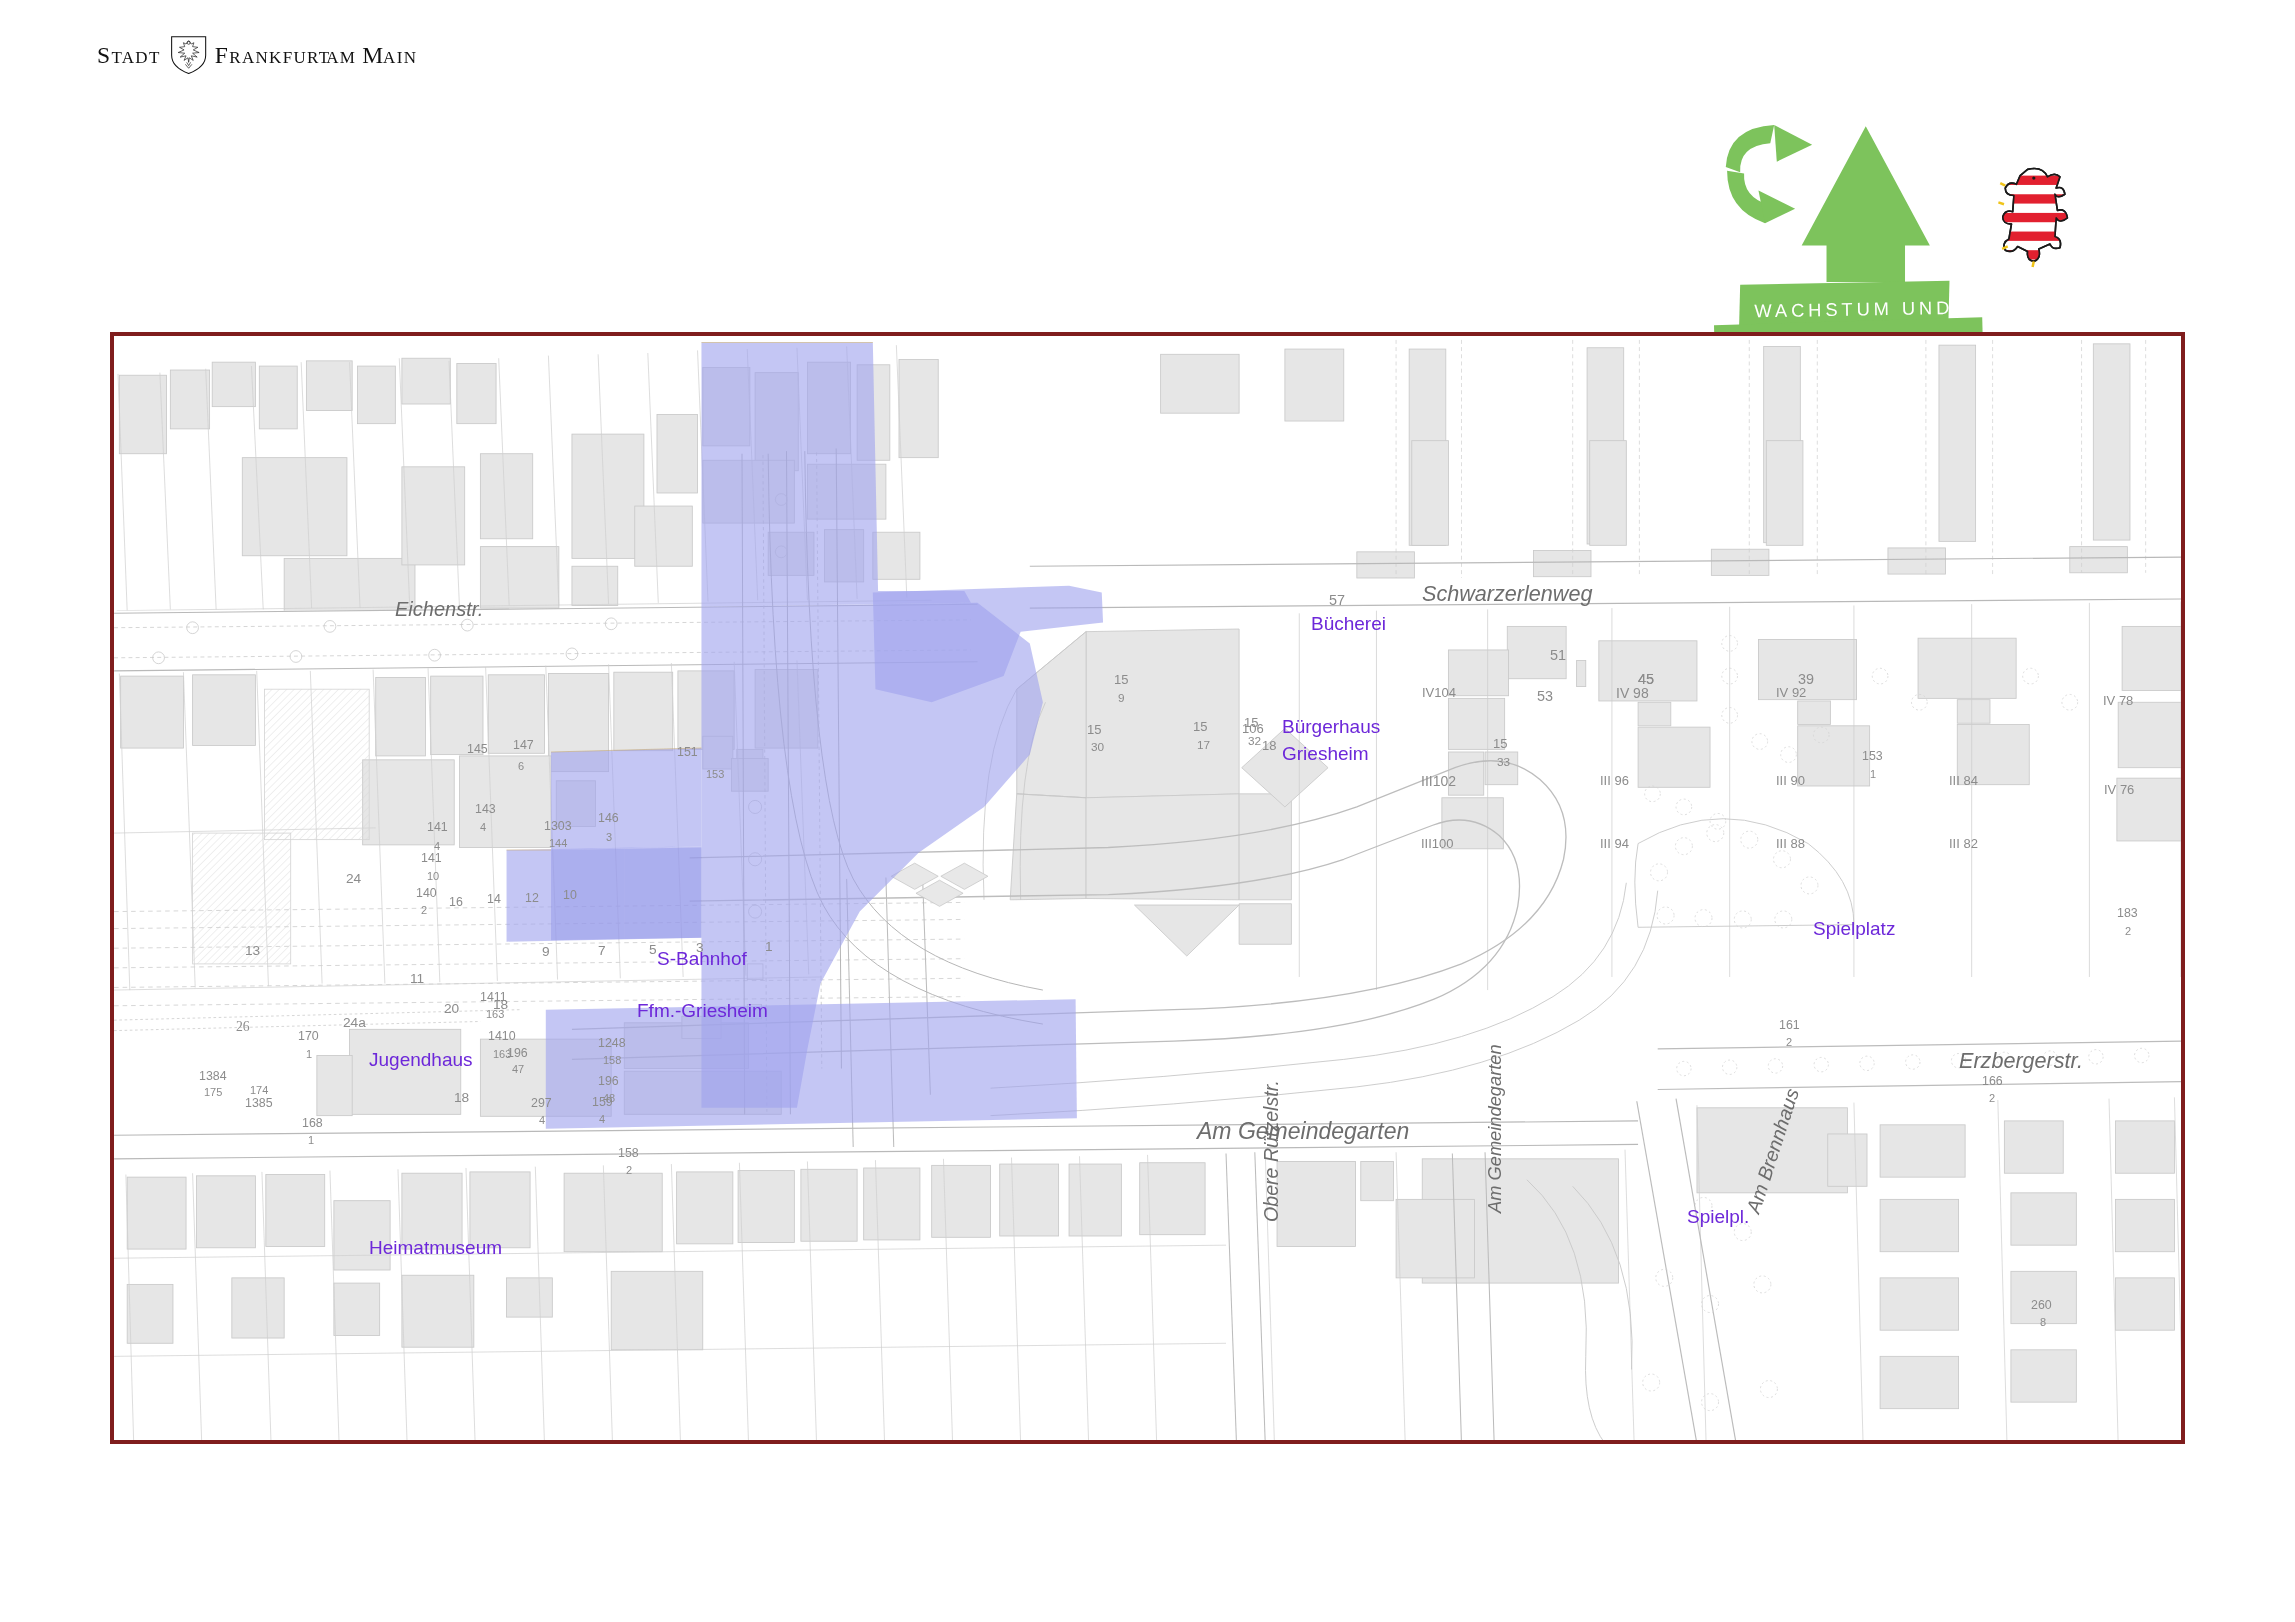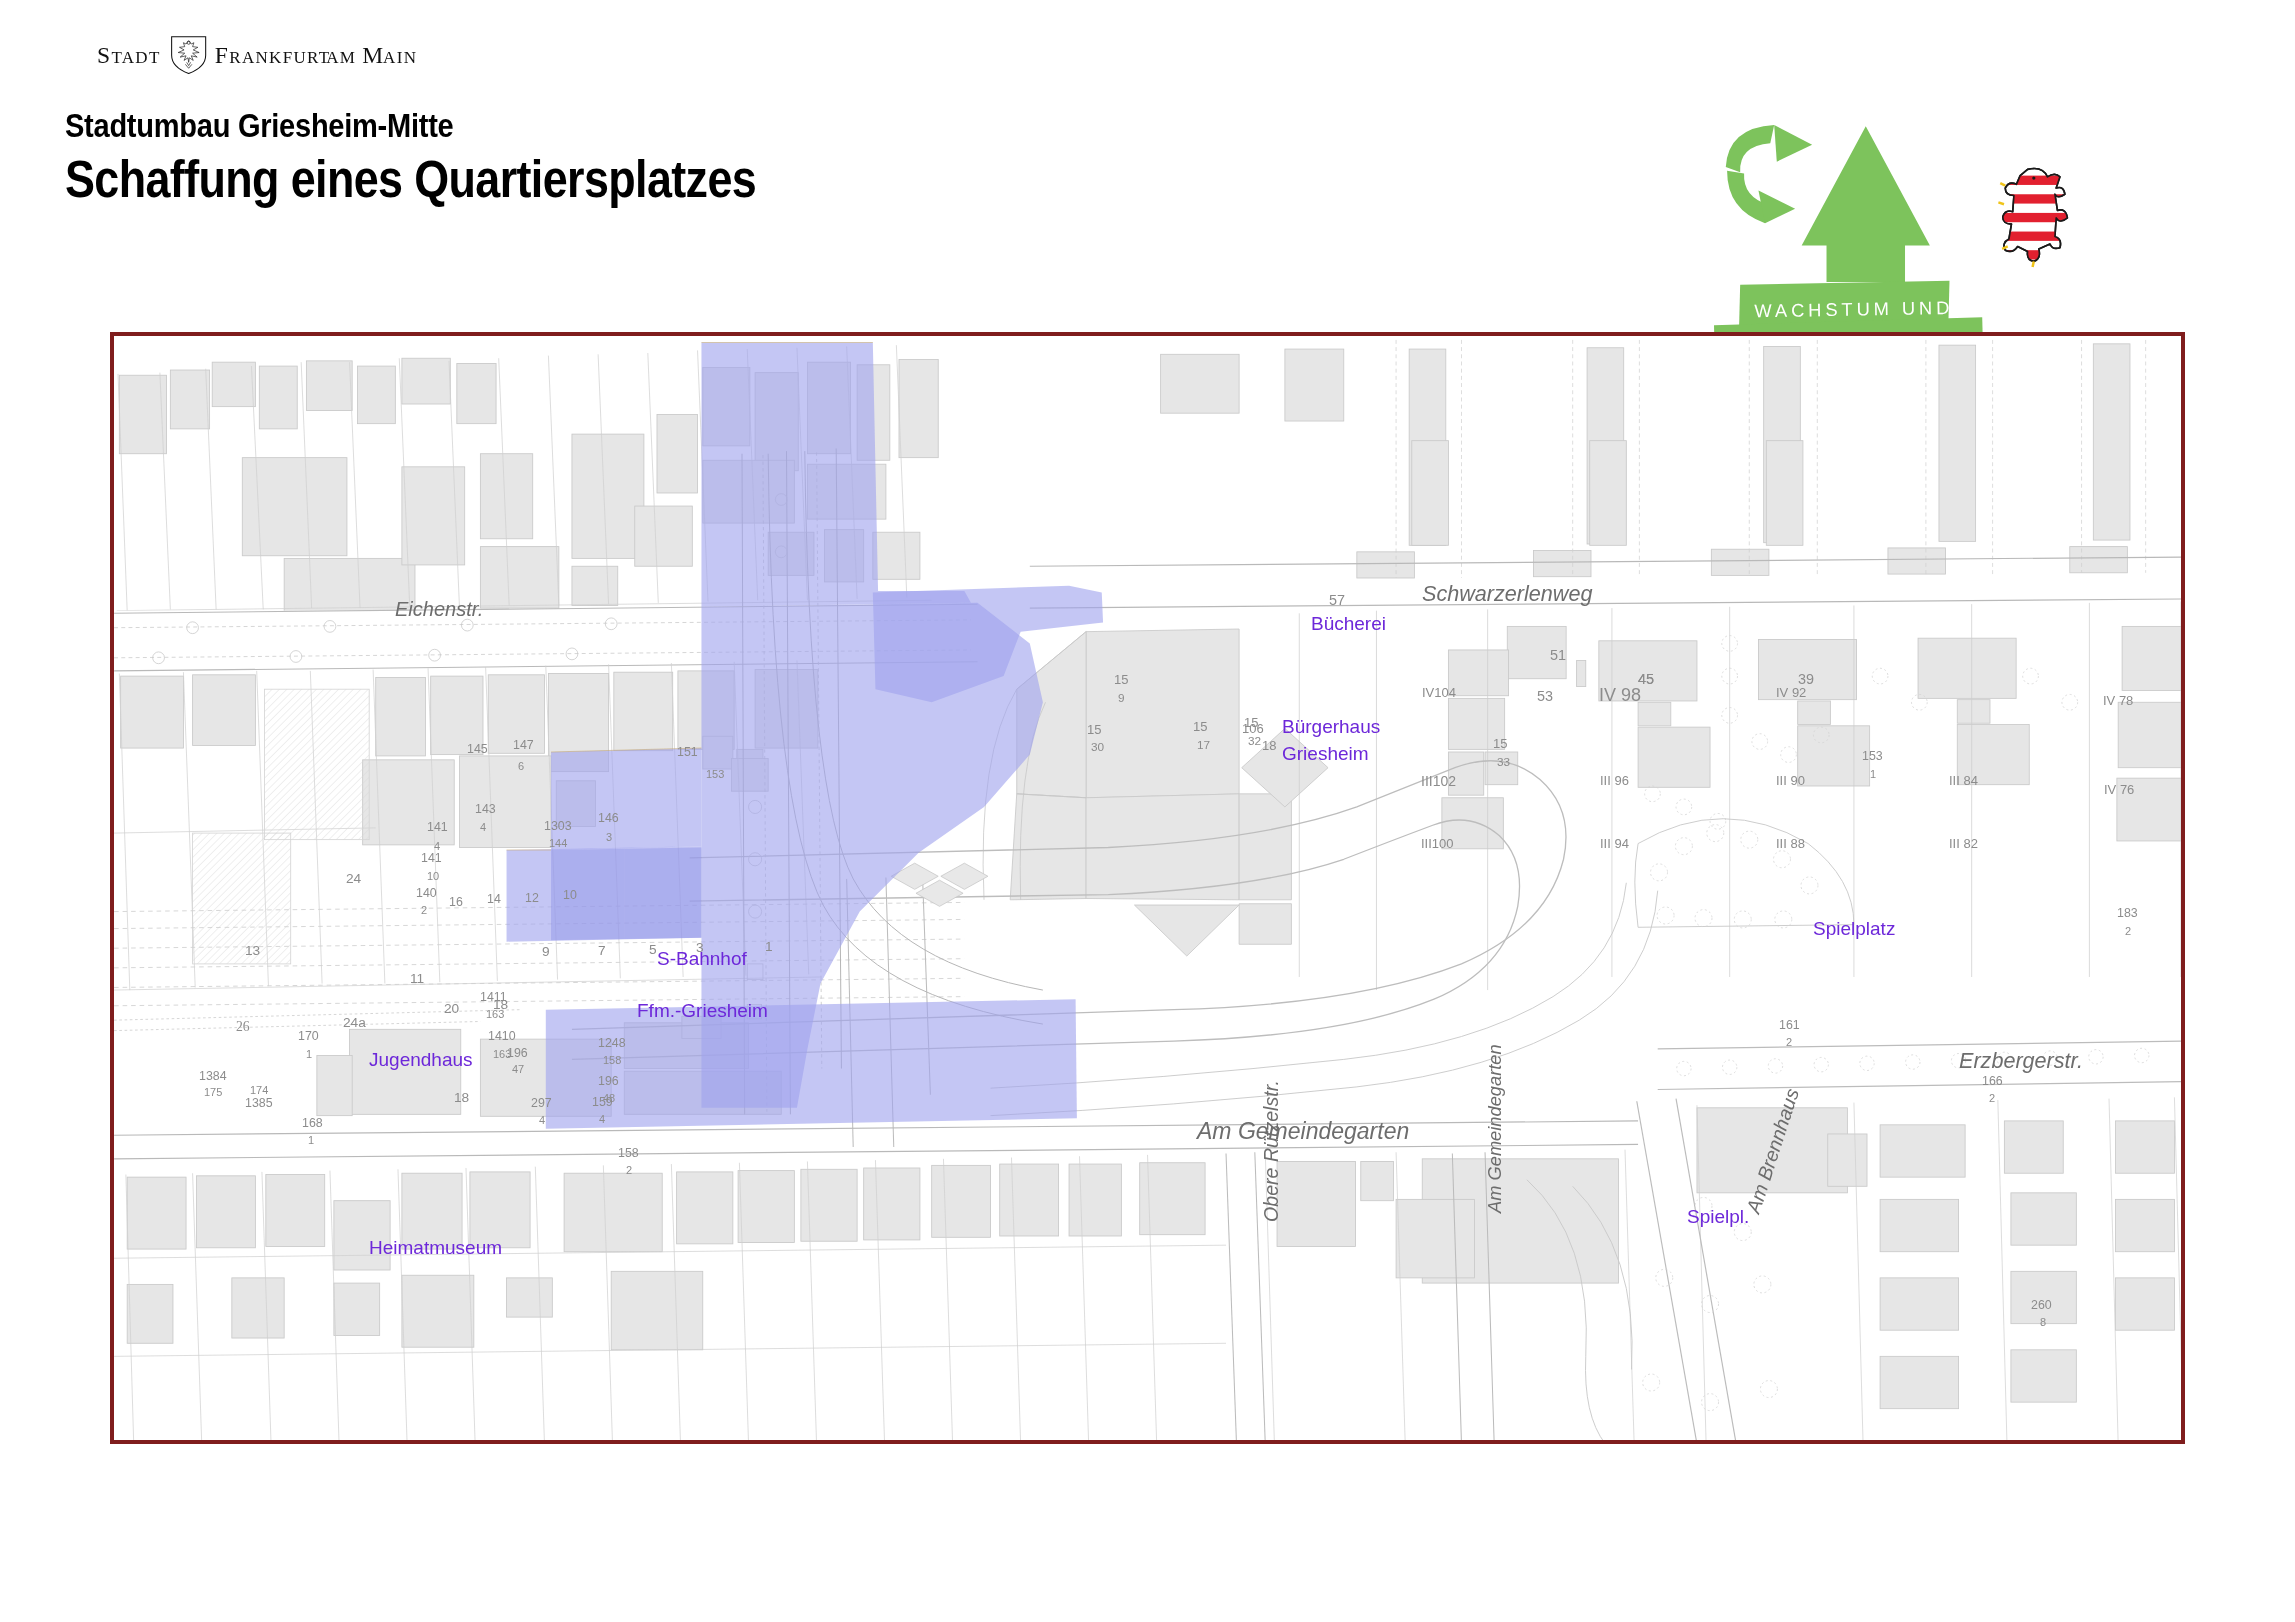--- a/index.html
+++ b/index.html
@@ -79,24 +79,20 @@
       <text x="22" y="44" font-family="Liberation Serif, serif" font-size="26" fill="#111" letter-spacing="2">TADT</text>
 
       <text x="180" y="44" font-family="Liberation Serif, serif" font-size="36" fill="#111">F</text>
       <text x="202" y="44" font-family="Liberation Serif, serif" font-size="26" fill="#111" letter-spacing="2">RANKFURT</text>
       <text x="350" y="44" font-family="Liberation Serif, serif" font-size="26" fill="#111" letter-spacing="2">AM</text>
       <text x="405" y="44" font-family="Liberation Serif, serif" font-size="36" fill="#111">M</text>
       <text x="437" y="44" font-family="Liberation Serif, serif" font-size="26" fill="#111" letter-spacing="2">AIN</text>
     </svg>
   </div>
 
-  <div class="title-block">
-    <div class="title-sub">Stadtumbau Griesheim-Mitte</div>
-    <div class="title-main">Schaffung eines Quartiersplatzes</div>
-  </div>
 
   <div class="wne-badge">
     <svg class="wsvg" width="471" height="275" viewBox="0 0 720 420" xmlns="http://www.w3.org/2000/svg">
       <g>
         <path d="M18 70 Q22 10 92 6 L86 34 Q38 38 40 78 Z" fill="#7dc35c"></path>
         <path d="M92 6 L150 36 L96 62 Z" fill="#7dc35c"></path>
         <path d="M20 76 Q20 136 78 156 L84 128 Q44 116 46 80 Z" fill="#7dc35c"></path>
         <path d="M78 156 L68 106 L124 134 Z" fill="#7dc35c"></path>
       </g>
       <g>
@@ -616,21 +612,21 @@
           <div class="hnum" style="left: 188px; top: 780px; font-size: 12.4px;">168</div>
           <div class="hnum" style="left: 194px; top: 798px; font-size: 11px;">1</div>
           <div class="hnum" style="left: 393px; top: 710px; font-size: 12.4px;">196</div>
           <div class="hnum" style="left: 398px; top: 727px; font-size: 11px;">47</div>
           <div class="hnum" style="left: 484px; top: 738px; font-size: 12.4px;">196</div>
           <div class="hnum" style="left: 489px; top: 756px; font-size: 11px;">48</div>
           <div class="hnum" style="left: 417px; top: 760px; font-size: 12.4px;">297</div>
           <div class="hnum" style="left: 425px; top: 778px; font-size: 11px;">4</div>
           <div class="hnum" style="left: 340px; top: 754px; font-size: 13.7px;">18</div>
           <div class="hnum" style="left: 1308px; top: 349px; font-size: 13px;">IV104</div>
-          <div class="hnum" style="left: 1485px; top: 349px; font-size: 18px;">IV 98</div>
+          <div class="hnum" style="left: 1485px; top: 349px; font-size: 14px; padding-left: 17px;">IV 98</div>
           <div class="hnum" style="left: 1662px; top: 349px; font-size: 13px;">IV 92</div>
           <div class="hnum" style="left: 1989px; top: 357px; font-size: 13px;">IV 78</div>
           <div class="hnum" style="left: 1307px; top: 437px; font-size: 14px;">III102</div>
           <div class="hnum" style="left: 1486px; top: 437px; font-size: 13px;">III 96</div>
           <div class="hnum" style="left: 1662px; top: 437px; font-size: 13px;">III 90</div>
           <div class="hnum" style="left: 1835px; top: 437px; font-size: 13px;">III 84</div>
           <div class="hnum" style="left: 1990px; top: 446px; font-size: 13px;">IV 76</div>
           <div class="hnum" style="left: 1307px; top: 500px; font-size: 13px;">III100</div>
           <div class="hnum" style="left: 1486px; top: 500px; font-size: 13px;">III 94</div>
           <div class="hnum" style="left: 1662px; top: 500px; font-size: 13px;">III 88</div>

